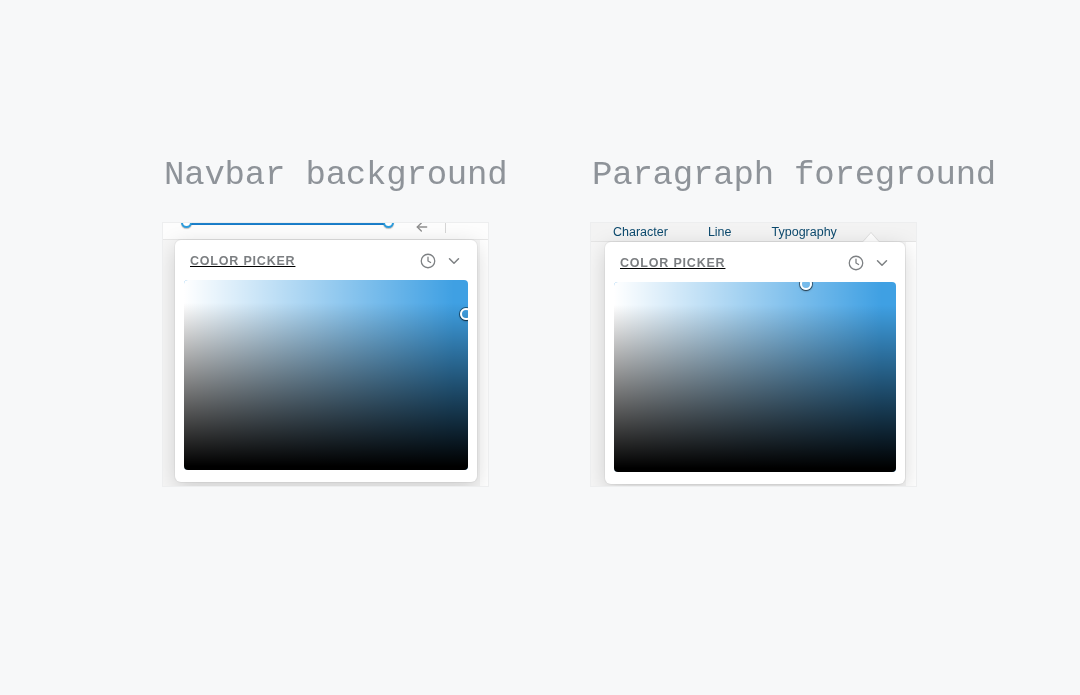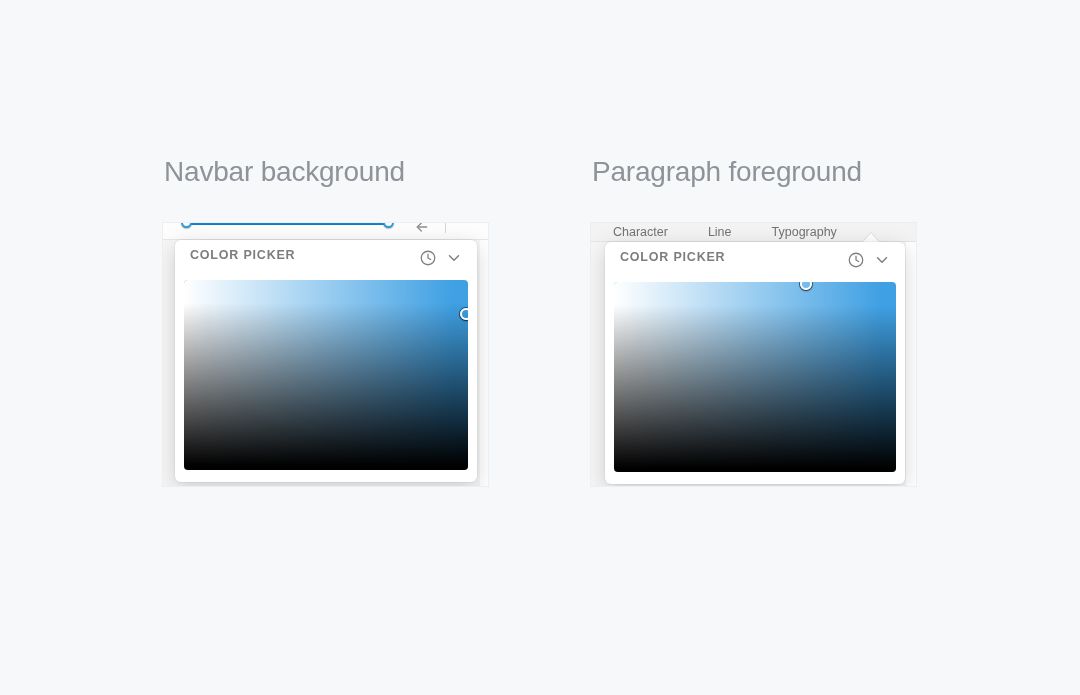--- a/index.html
+++ b/index.html
@@ -6,24 +6,25 @@
     body {
       width: 1080px;
       height: 695px;
       background: #f7f8f9;
       font-family: -apple-system, BlinkMacSystemFont, "Segoe UI", Helvetica, Arial, sans-serif;
       overflow: hidden;
       position: relative;
     }
     .heading {
       position: absolute;
-      font-size: 28px;
+      font-size: 34px;
       font-weight: 400;
       color: #8e9399;
       letter-spacing: -0.2px;
+      font-family: Liberation Mono, monospace;
     }
     .heading-left { left: 164px; top: 156px; }
     .heading-right { left: 592px; top: 156px; }
 
     
     .card {
       position: absolute;
       width: 325px;
       height: 263px;
       top: 223px;
@@ -77,21 +78,21 @@
     .tabs-strip {
       height: 19px;
       width: 100%;
       background: #f3f3f3;
       border-bottom: 1px solid #e5e5e5;
       display: flex;
       align-items: center;
       gap: 40px;
       padding-left: 22px;
       font-size: 12.5px;
-      color: #737373;
+      color: #0c4a6e;
       position: relative;
     }
     .tabs-strip .tab { cursor: default; }
     .caret-up {
       position: absolute;
       right: 37px;
       bottom: -1px;
       width: 0; height: 0;
       border-left: 8px solid transparent;
       border-right: 8px solid transparent;
@@ -110,22 +111,24 @@
     .card-left .picker-panel {
       left: 12px; top: 17px;
       width: 302px;
     }
     .card-right .picker-panel {
       left: 14px; top: 19px;
       width: 300px;
     }
     .picker-header {
       display: flex;
+      align-items: center;
       height: 32px;
       padding: 0 4px 6px 6px;
+      text-decoration: underline;
     }
     .picker-title {
       font-size: 12.5px;
       font-weight: 700;
       letter-spacing: 0.8px;
       color: #7b7e81;
       flex: 1;
     }
     .hdr-icon {
       width: 20px; height: 20px;

